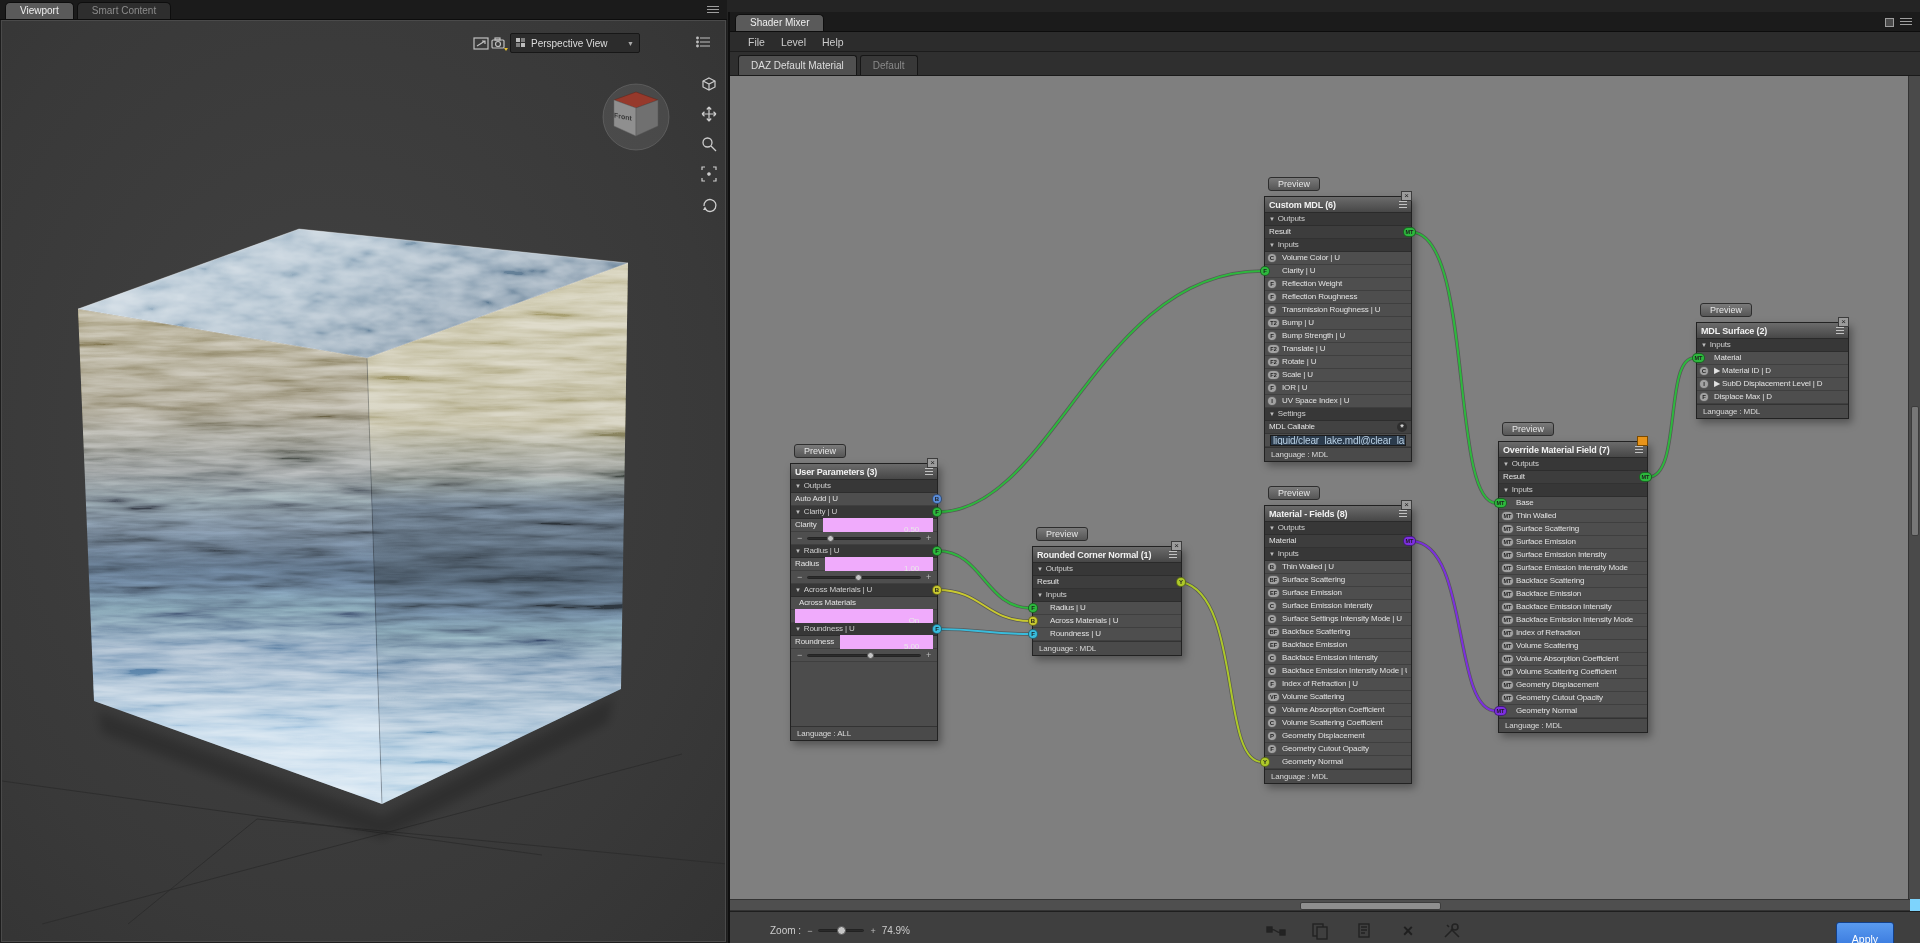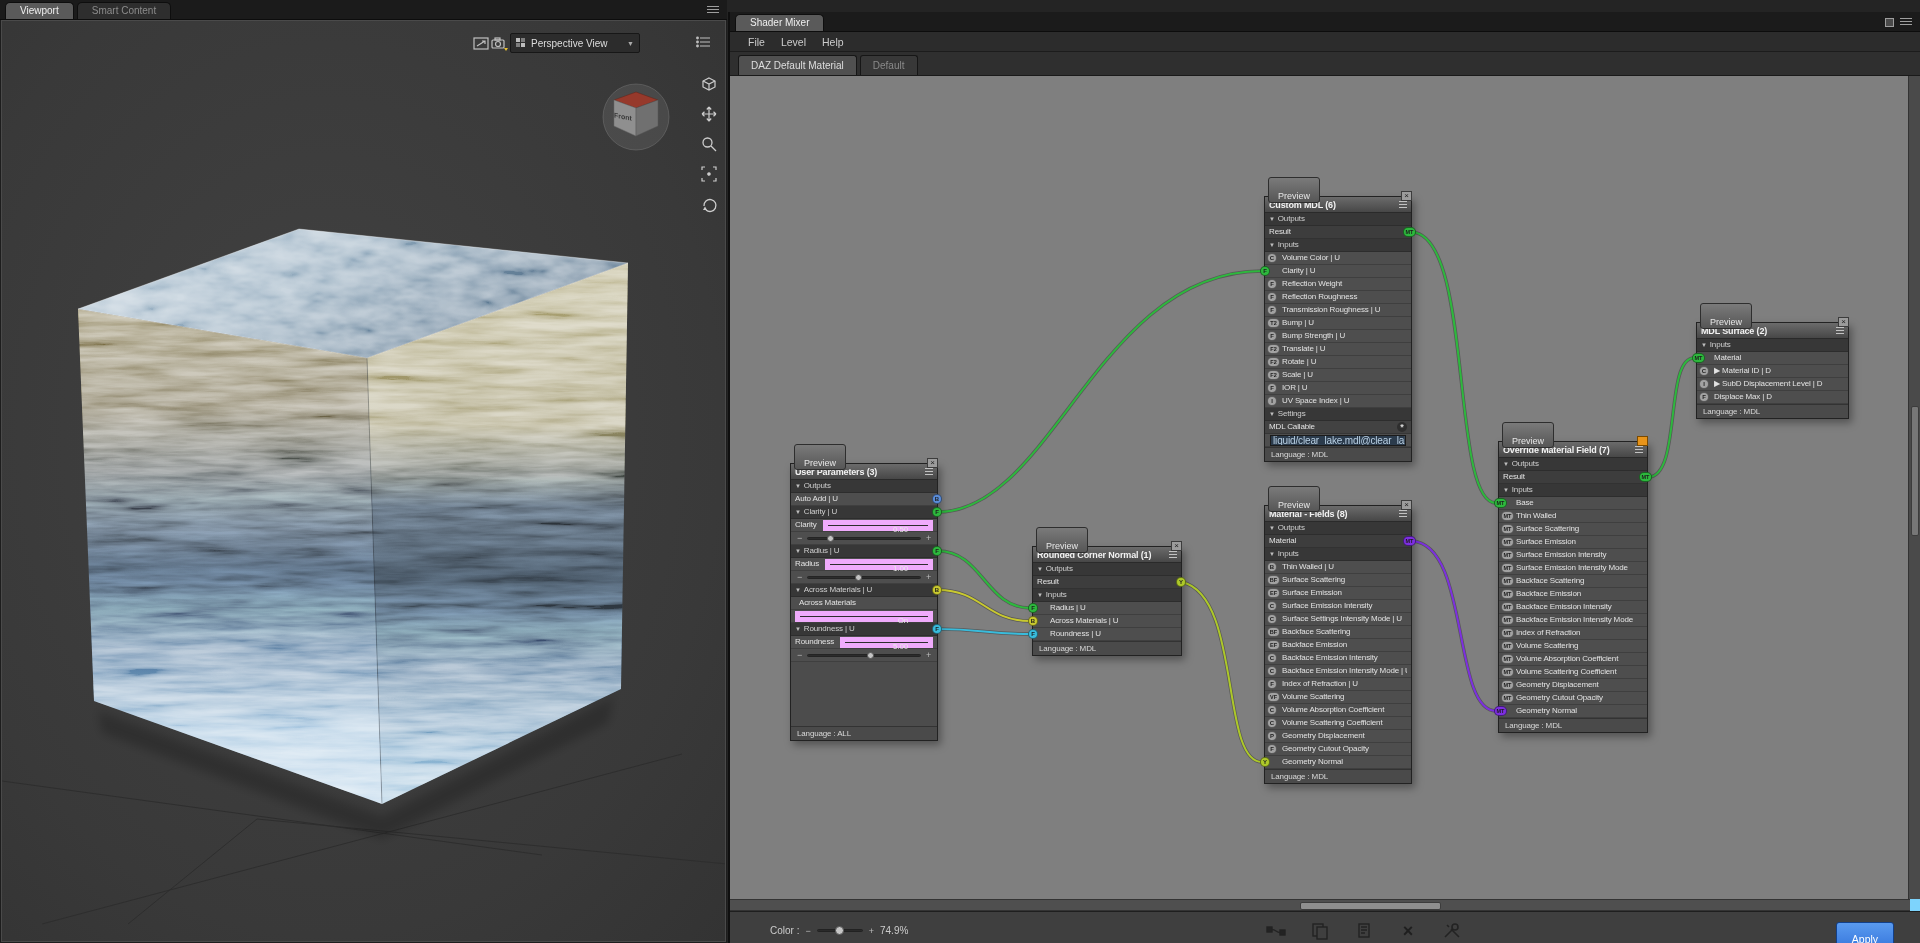--- a/index.html
+++ b/index.html
@@ -50,34 +50,34 @@
 .f-icons{position:absolute;left:535px;top:8px;display:flex;gap:22px;align-items:center}
 .f-ic{width:22px;height:22px;display:flex;align-items:center;justify-content:center}
 .f-x{font-size:18px;font-weight:bold;color:#1f1f1f;line-height:18px}
 .apply{position:absolute;right:28px;top:10px;width:58px;height:33px;background:linear-gradient(#5a9bf0,#2f6fd8);border:1px solid #12408a;border-radius:3px;color:#fff;font-size:10.5px;font-family:"Liberation Sans",sans-serif}
 
 
 .node{position:absolute;background:#4c4c4c;border:1px solid #222;box-shadow:3px 4px 8px rgba(0,0,0,.35);display:flex;flex-direction:column;font-size:8px;color:#e2e2e2;letter-spacing:-0.15px}
 .node .title{height:16px;flex:0 0 16px;background:linear-gradient(#6b6b6b,#474747);border-bottom:1px solid #2a2a2a;color:#f2f2f2;font-weight:bold;font-size:9px;padding:0 4px;display:flex;align-items:center;gap:4px}
 .title .t{flex:1;overflow:hidden;white-space:nowrap}
 .title-ic{width:8px;height:7px;flex:0 0 8px;background:repeating-linear-gradient(to bottom,#c2c2c2 0 1px,transparent 1px 3px)}
-.preview-btn{position:absolute;top:-20px;left:3px;height:14px;line-height:12px;padding:12px 9px;background:linear-gradient(#7a7a7a,#565656);border:1px solid #2e2e2e;border-radius:3px;font-size:9px;color:#e5e5e5;letter-spacing:0}
+.preview-btn{position:absolute;top:-20px;left:3px;height:14px;line-height:12px;padding:0 9px;background:linear-gradient(#7a7a7a,#565656);border:1px solid #2e2e2e;border-radius:3px;font-size:9px;color:#e5e5e5;letter-spacing:0}
 .corner{position:absolute;top:-6px;right:-1px;width:11px;height:10px;background:#9b9b9b;border:1px solid #3c3c3c;color:#222;font-size:8px;line-height:8px;text-align:center;z-index:3}
 .corner.warn{background:#e8941a;border-color:#7a4a00}
 .row{height:13px;flex:0 0 13px;line-height:12px;display:flex;align-items:center;position:relative;border-bottom:1px solid rgba(0,0,0,.18);padding:0 4px;white-space:nowrap}
 .row .lab{overflow:hidden;flex:1}
 .row.section,.row.param{background:#373737;color:#cfcfcf}
 .tri{font-size:6px;margin-right:3px;color:#bdbdbd;flex:0 0 auto}
 .row.in{background:#4e4e4e;padding-left:17px}
 .row.out{background:#4e4e4e}
 .row.result{background:#3d3d3d}
 .row.lbl{background:#4e4e4e;padding-left:8px}
 .row.val{background:#4e4e4e}
 .row.val .lab2{flex:0 0 auto;margin-right:6px}
-.box{background:#2d2d2d;border:5px solid #f0abfc;color:#e8e8e8;padding:0 20px;flex:1;text-align:right;height:11px;line-height:9px}
+.box{background:#2d2d2d;border:7px solid #f0abfc;color:#e8e8e8;padding:0 7px;flex:1;text-align:right;height:11px;line-height:9px}
 .row.sld{background:#4e4e4e;padding:0 6px;gap:5px}
 .track{flex:1;height:3px;background:#2c2c2c;border:1px solid #242424;border-radius:2px;position:relative}
 .knob{position:absolute;top:-3px;width:7px;height:7px;border-radius:50%;background:#c4c4c4;border:1px solid #555;margin-left:-3px}
 .row.setting{background:#424242}
 .gearwrap{flex:0 0 10px;width:10px;height:10px;background:#2e2e2e;border-radius:50%;color:#ddd;text-align:center;line-height:10px;font-size:9px;font-weight:bold}
 .row.fieldrow{background:#4e4e4e;padding:0 5px}
 .fieldbox{flex:1;height:11px;background:#2b3b4c;border:1px solid #1b1b1b;color:#b9d0e4;padding:0 2px;overflow:hidden;font-size:10px;line-height:9px}
 .row.lang{background:#4a4a4a;color:#d8d8d8;border-top:1px solid #333;border-bottom:none;height:14px;flex:0 0 14px;padding-left:6px;margin-top:auto}
 .port{position:absolute;width:10px;height:10px;border-radius:50%;background:#a2a2a2;color:#1c1c1c;font-size:6px;font-weight:bold;text-align:center;line-height:9px;border:1px solid rgba(0,0,0,.45);letter-spacing:0;z-index:2}
 .port.wide{width:13px;border-radius:5px;font-size:5.5px}
@@ -686,21 +686,21 @@
 
   <div class="hscroll">
       <div class="thumb"></div>
     </div>
   <div class="vscroll">
       <div class="thumb"></div>
     </div>
 
   <div class="footer">
     <div class="zoom-group">
-      <span>Color :</span>
+      <span>Zoom :</span>
       <span class="sgn">−</span>
       <div class="zslider">
           <div class="zknob"></div>
         </div>
       <span class="sgn">+</span>
       <span>74.9%</span>
     </div>
     <div class="f-icons">
       <span class="f-ic">
           <svg width="20" height="16" viewBox="0 0 20 16" fill="none" stroke="#232323" stroke-width="1.4">

